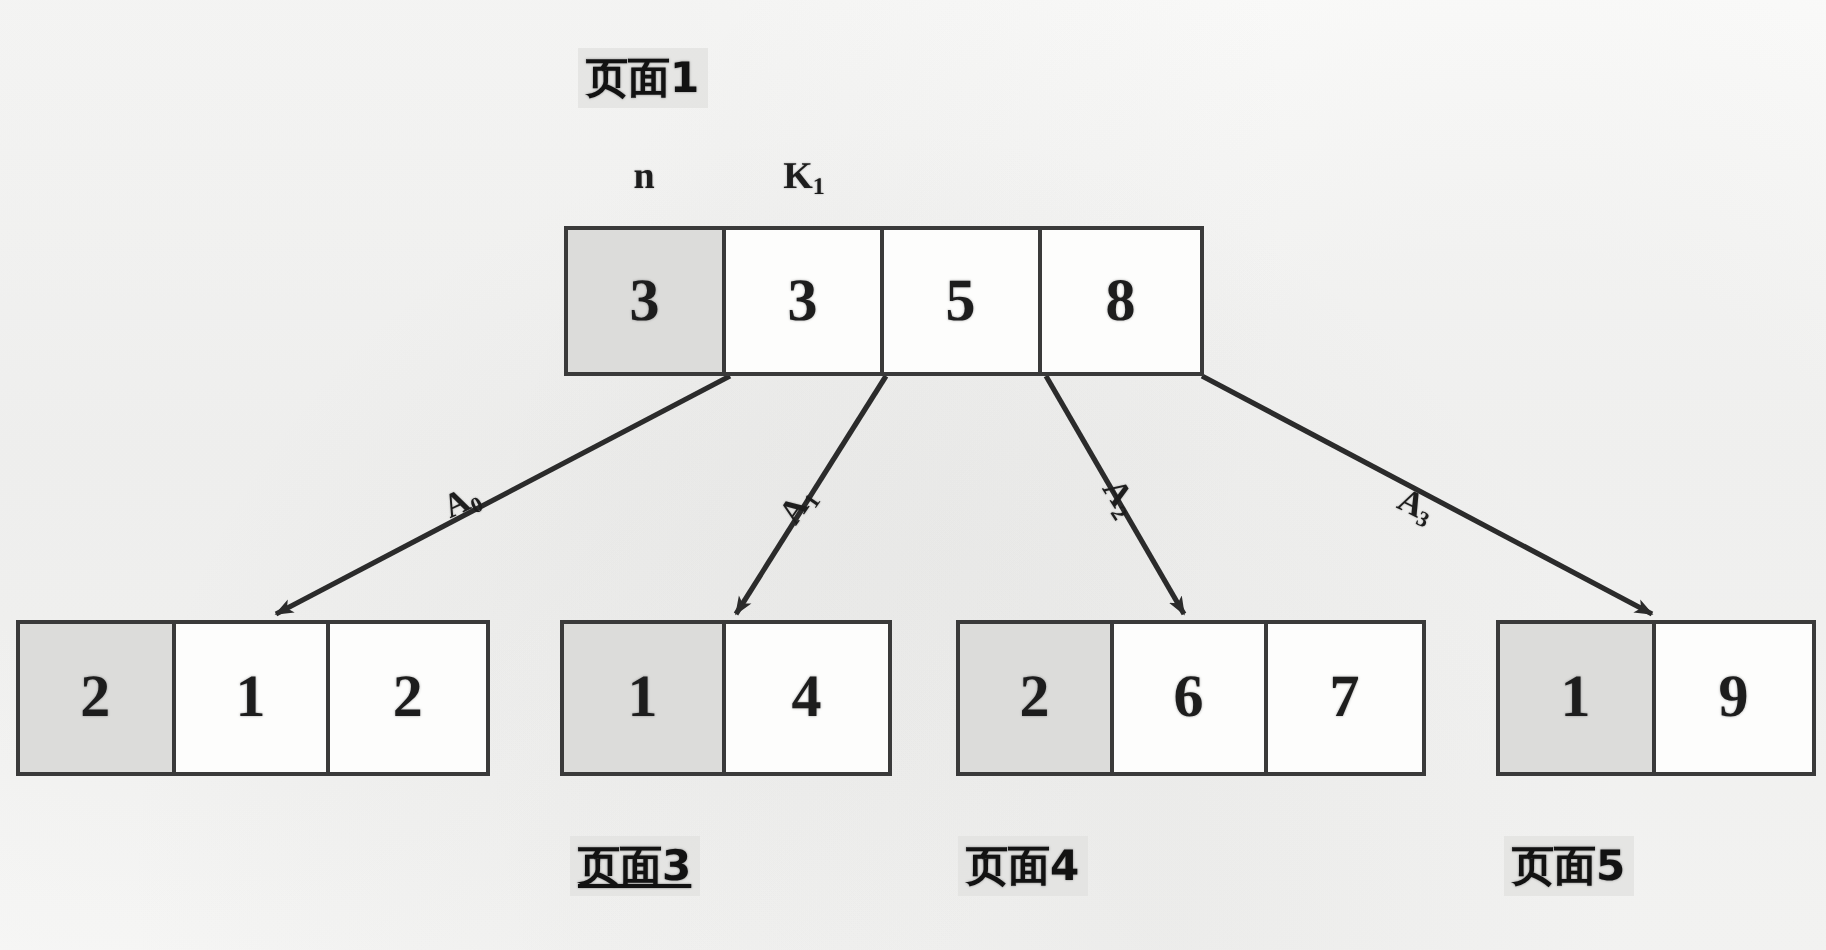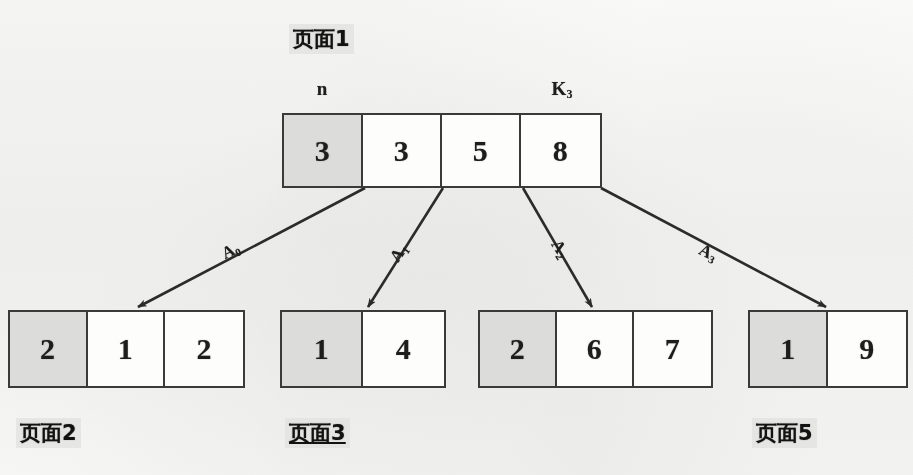--- a/index.html
+++ b/index.html
@@ -111,23 +111,23 @@
 <body>
 
 <div id="canvas">
 
   <div id="paper-grain"></div>
 
   <div class="page-label" style="left:289px; top:24px;">页面1</div>
 
   <div class="col-head" style="left:282px; top:78px; width:80px;"><span>n</span></div>
 
+  <div class="col-head" style="left:362px; top:78px; width:80px;"><span>K</span><sub>1</sub></div>
 
 
-  <div class="col-head" style="left:522px; top:78px; width:80px;"><span>K</span><sub>3</sub></div>
 
   <div class="node" style="left:282px; top:113px; width:320px; height:75px;">
     <div class="cell shaded" style="width:80px;">3</div>
     <div class="cell" style="width:80px;">3</div>
     <div class="cell" style="width:80px;">5</div>
     <div class="cell" style="width:80px;">8</div>
   </div>
 
   <svg id="edges" width="913" height="475" viewBox="0 0 913 475">
     <defs>
@@ -147,33 +147,33 @@
 
   <div class="edge-label" style="left:551px; top:239px; transform:rotate(57deg);"><span>A</span><sub>2</sub></div>
 
   <div class="edge-label" style="left:699px; top:243px; transform:rotate(26deg);"><span>A</span><sub>3</sub></div>
 
   <div class="node" style="left:8px; top:310px; width:237px; height:78px;">
     <div class="cell shaded" style="width:79px;">2</div>
     <div class="cell" style="width:79px;">1</div>
     <div class="cell" style="width:79px;">2</div>
   </div>
-  <div class="page-label" style="left:16px; top:418px;">页面2</div>
 
   <div class="node" style="left:280px; top:310px; width:166px; height:78px;">
     <div class="cell shaded" style="width:83px;">1</div>
     <div class="cell" style="width:83px;">4</div>
   </div>
   <div class="page-label" style="left:285px; top:418px;text-decoration:underline;">页面3</div>
 
   <div class="node" style="left:478px; top:310px; width:235px; height:78px;">
     <div class="cell shaded" style="width:78px;">2</div>
     <div class="cell" style="width:78px;">6</div>
     <div class="cell" style="width:78px;">7</div>
   </div>
+  <div class="page-label" style="left:479px; top:418px;">页面4</div>
 
   <div class="node" style="left:748px; top:310px; width:160px; height:78px;">
     <div class="cell shaded" style="width:80px;">1</div>
     <div class="cell" style="width:80px;">9</div>
   </div>
   <div class="page-label" style="left:752px; top:418px;text-align:right;">页面5</div>
 
 </div>
 
 </body></html>

